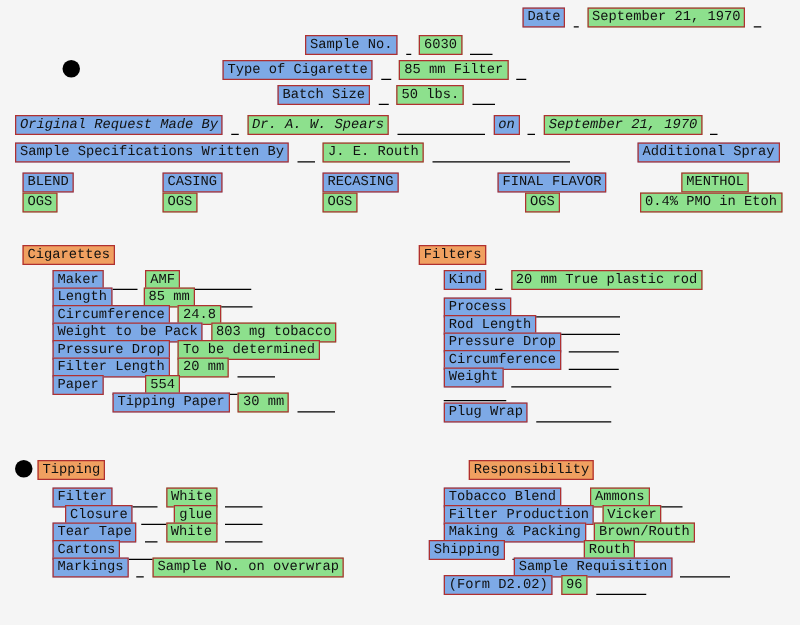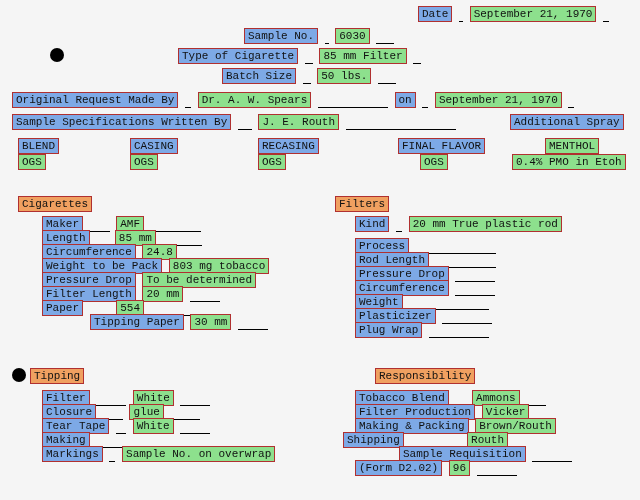--- a/index.html
+++ b/index.html
@@ -76,21 +76,21 @@
   <span class="line" style="width:8px"></span>
 </div>
 
 <div class="row" style="left:222px; top:68px;">
   <span class="lbl">Batch Size</span>
   <span class="line" style="width:8px"></span>
   <span class="val">50 lbs.</span>
   <span class="line" style="width:18px"></span>
 </div>
 
-<div class="row" style="left:12px; top:92px;">
+<div class="row" style="left:12px; top:92px;font-style:italic;">
   <span class="lbl">Original Request Made By</span>
   <span class="line" style="width:6px"></span>
   <span class="val">Dr. A. W. Spears</span>
   <span class="line" style="width:70px"></span>
   <span class="lbl">on</span>
   <span class="line" style="width:6px"></span>
   <span class="val">September 21, 1970</span>
   <span class="line" style="width:6px"></span>
 </div>
 
@@ -202,52 +202,51 @@
 </div>
 <div class="row" style="left:355px; top:280px;">
   <span class="lbl">Circumference</span>
   <span class="line" style="width:40px"></span>
 </div>
 <div class="row" style="left:355px; top:294px;">
   <span class="lbl">Weight</span>
   <span class="line" style="width:80px"></span>
 </div>
 <div class="row" style="left:355px; top:308px;">
-  <span class="lbl">Plasticizer</span>
   <span class="line" style="width:50px"></span>
 </div>
 <div class="row" style="left:355px; top:322px;">
   <span class="lbl">Plug Wrap</span>
   <span class="line" style="width:60px"></span>
 </div>
 
 <div class="bullet" style="left:12px; top:368px;"></div>
 <div class="row" style="left:30px; top:368px;">
   <span class="hdr">Tipping</span>
 </div>
 <div class="row" style="left:42px; top:390px;">
   <span class="lbl">Filter</span>
   <span class="line" style="width:30px"></span>
   <span class="val">White</span>
   <span class="line" style="width:30px"></span>
 </div>
-<div class="row" style="left:42px; top:404px;">
+<div class="row" style="left:52px; top:404px;">
   <span class="lbl">Closure</span>
   <span class="line" style="width:20px"></span>
   <span class="val">glue</span>
   <span class="line" style="width:30px"></span>
 </div>
 <div class="row" style="left:42px; top:418px;">
   <span class="lbl">Tear Tape</span>
   <span class="line" style="width:10px"></span>
   <span class="val">White</span>
   <span class="line" style="width:30px"></span>
 </div>
 <div class="row" style="left:42px; top:432px;">
-  <span class="lbl">Making</span>
+  <span class="lbl">Cartons</span>
   <span class="line" style="width:100px"></span>
 </div>
 <div class="row" style="left:42px; top:446px;">
   <span class="lbl">Markings</span>
   <span class="line" style="width:6px"></span>
   <span class="val">Sample No. on overwrap</span>
 </div>
 
 <div class="row" style="left:335px; top:368px;padding-left:40px;">
   <span class="hdr">Responsibility</span>
@@ -265,21 +264,21 @@
 </div>
 <div class="row" style="left:355px; top:418px;">
   <span class="lbl">Making &amp; Packing</span>
   <span class="val">Brown/Routh</span>
 </div>
 <div class="row" style="left:343px; top:432px;">
   <span class="lbl">Shipping</span>
   <span class="line" style="width:50px"></span>
   <span class="val">Routh</span>
 </div>
-<div class="row" style="left:357px; top:446px;padding-left:42px;">
+<div class="row" style="left:369px; top:446px;padding-left:42px;">
   <span class="lbl">Sample Requisition</span>
   <span class="line" style="width:40px"></span>
 </div>
 <div class="row" style="left:355px; top:460px;">
   <span class="lbl">(Form D2.02)</span>
   <span class="val">96</span>
   <span class="line" style="width:40px"></span>
 </div>
 
 </body></html>

